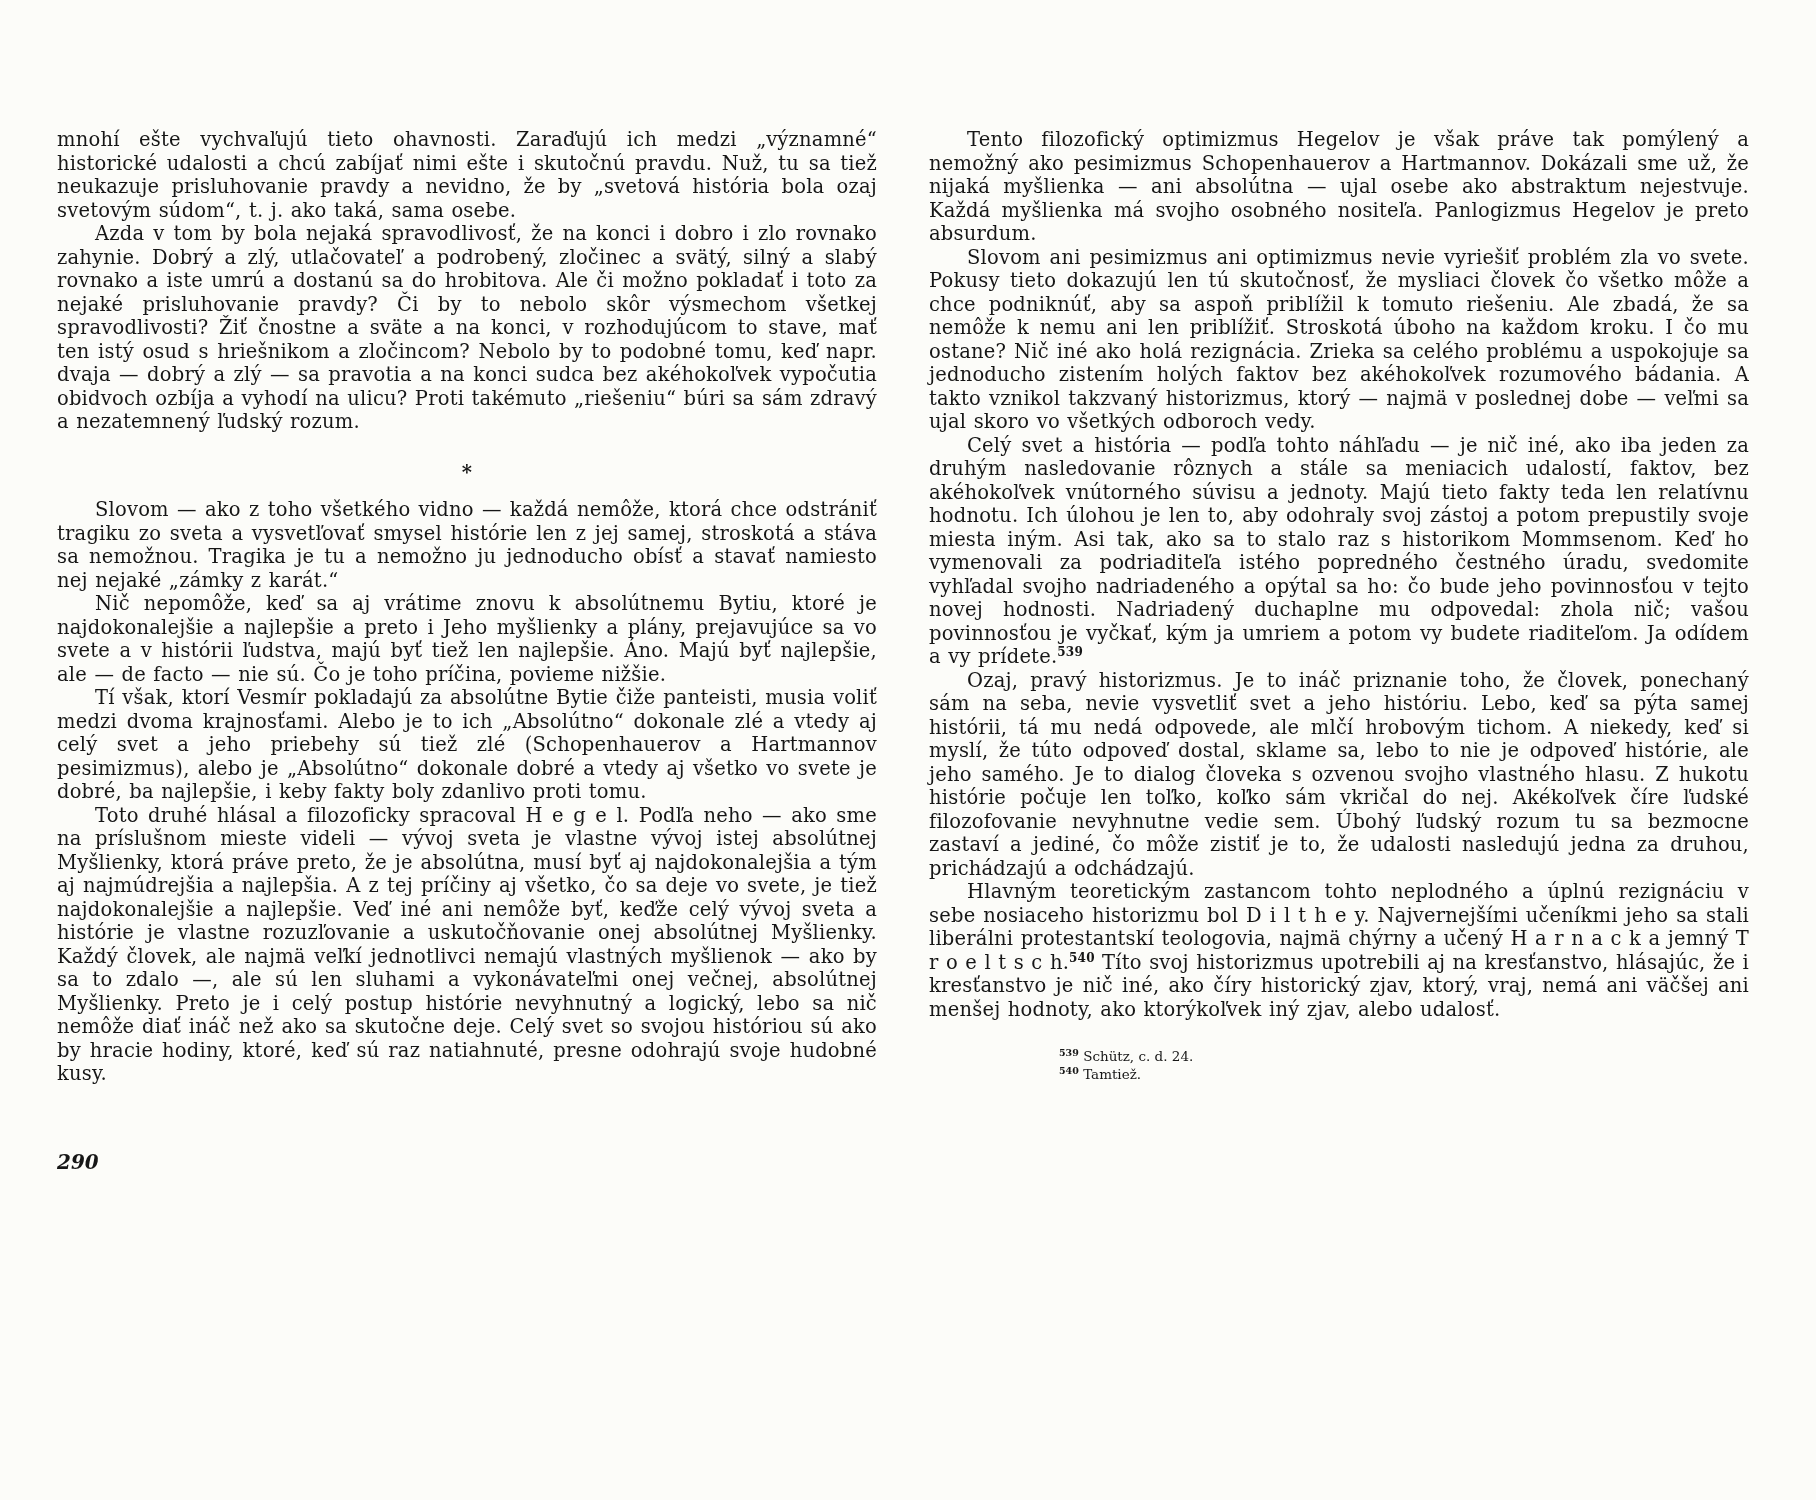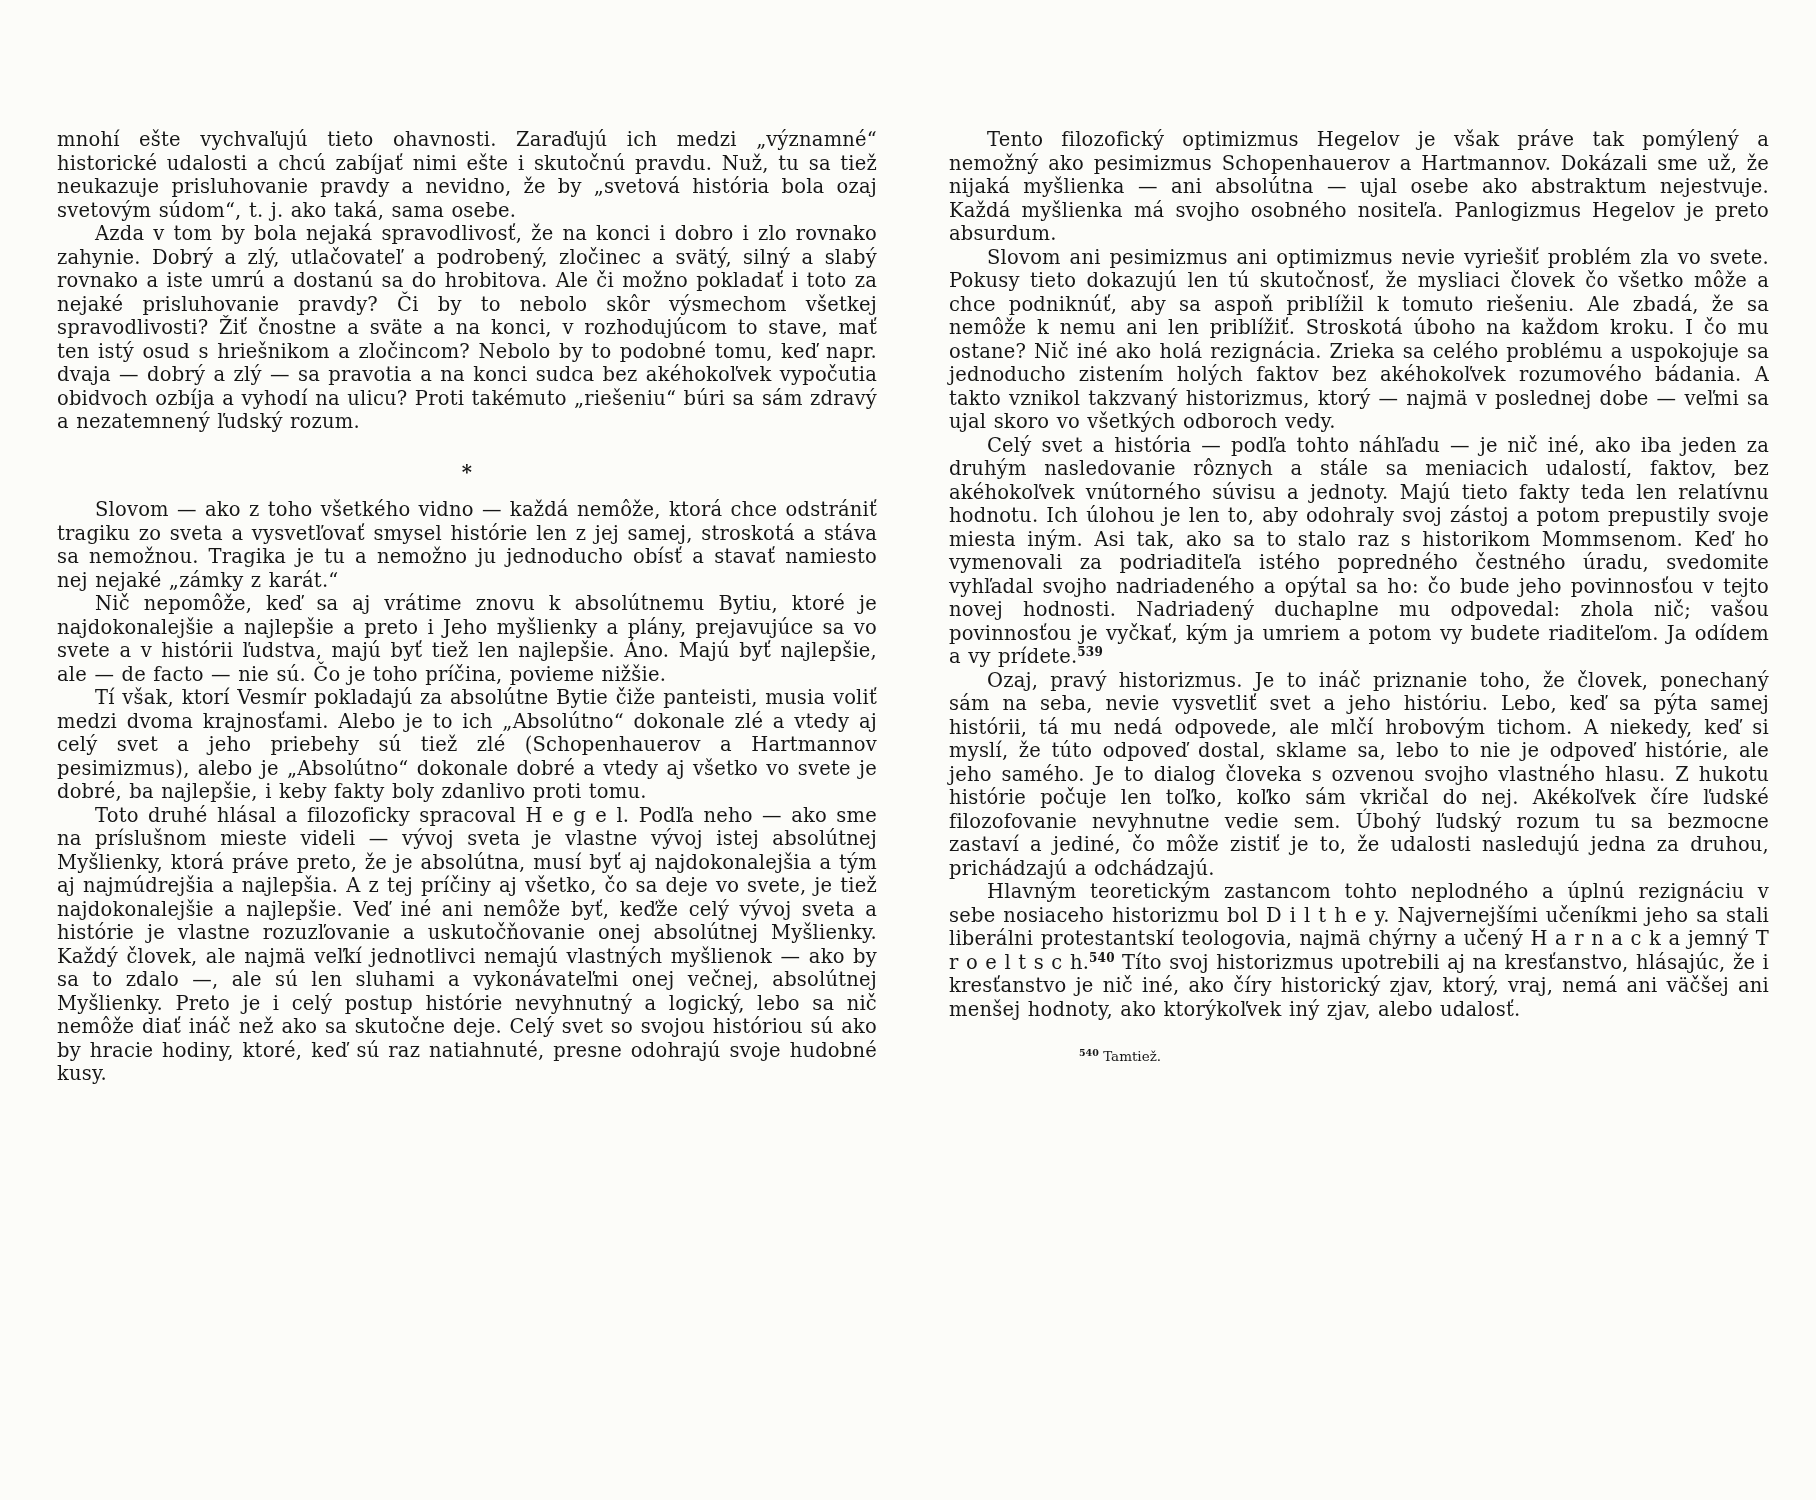--- a/index.html
+++ b/index.html
@@ -11,21 +11,21 @@
     height: 1500px;
     background: #fcfcf9;
     overflow: hidden;
     font-family: "DejaVu Serif", "Liberation Serif", serif;
     color: #161616;
   }
   .spread {
     display: flex;
     box-sizing: border-box;
     padding: 128px 48px 0 57px;
-    gap: 72px;
+    gap: 52px;
   }
   .page {
     position: relative;
     width: 820px;
     height: 1330px;
     flex: 0 0 820px;
   }
   .text-block p.para {
     margin: 0;
     font-size: 19.5px;
@@ -90,28 +90,32 @@
   <div class="page">
     <div class="text-block" id="left-paras">
         <p class="para"><span>mnohí ešte vychvaľujú tieto ohavnosti. Zaraďujú ich medzi „významné“ historické udalosti a chcú zabíjať nimi ešte i skutočnú pravdu. Nuž, tu sa tiež neukazuje prisluhovanie pravdy a nevidno, že by „svetová história bola ozaj svetovým súdom“, t. j. ako taká, sama osebe.</span></p>
         <p class="para indent"><span>Azda v tom by bola nejaká spravodlivosť, že na konci i dobro i zlo rovnako zahynie. Dobrý a zlý, utlačovateľ a podrobený, zločinec a svätý, silný a slabý rovnako a iste umrú a dostanú sa do hrobitova. Ale či možno pokladať i toto za nejaké prisluhovanie pravdy? Či by to nebolo skôr výsmechom všetkej spravodlivosti? Žiť čnostne a sväte a na konci, v rozhodujúcom to stave, mať ten istý osud s hriešnikom a zločincom? Nebolo by to podobné tomu, keď napr. dvaja — dobrý a zlý — sa pravotia a na konci sudca bez akéhokoľvek vypočutia obidvoch ozbíja a vyhodí na ulicu? Proti takémuto „riešeniu“ búri sa sám zdravý a nezatemnený ľudský rozum.</span></p>
         <p class="para separator"><span>*</span></p>
         <p class="para indent"><span>Slovom — ako z toho všetkého vidno — každá nemôže, ktorá chce odstrániť tragiku zo sveta a vysvetľovať smysel histórie len z jej samej, stroskotá a stáva sa nemožnou. Tragika je tu a nemožno ju jednoducho obísť a stavať namiesto nej nejaké „zámky z karát.“</span></p>
         <p class="para indent"><span>Nič nepomôže, keď sa aj vrátime znovu k absolútnemu Bytiu, ktoré je najdokonalejšie a najlepšie a preto i Jeho myšlienky a plány, prejavujúce sa vo svete a v histórii ľudstva, majú byť tiež len najlepšie. Áno. </span><span class="italic">Majú byť</span><span> najlepšie, ale — </span><span class="italic">de facto</span><span> — </span><span class="italic">nie sú</span><span>. Čo je toho príčina, povieme nižšie.</span></p>
         <p class="para indent"><span>Tí však, ktorí Vesmír pokladajú za absolútne Bytie čiže panteisti, musia voliť medzi dvoma krajnosťami. Alebo je to ich „Absolútno“ dokonale zlé a vtedy aj celý svet a jeho priebehy sú tiež zlé (Schopenhauerov a Hartmannov pesimizmus), alebo je „Absolútno“ dokonale dobré a vtedy aj všetko vo svete je dobré, ba najlepšie, i keby fakty boly zdanlivo proti tomu.</span></p>
         <p class="para indent"><span>Toto druhé hlásal a filozoficky spracoval H e g e l. Podľa neho — ako sme na príslušnom mieste videli — vývoj sveta je vlastne vývoj istej absolútnej Myšlienky, ktorá práve preto, že je absolútna, musí byť aj najdokonalejšia a tým aj najmúdrejšia a najlepšia. A z tej príčiny aj všetko, čo sa deje vo svete, je tiež najdokonalejšie a najlepšie. Veď iné ani nemôže byť, keďže celý vývoj sveta a histórie je vlastne rozuzľovanie a uskutočňovanie onej absolútnej Myšlienky. Každý človek, ale najmä veľkí jednotlivci nemajú vlastných myšlienok — ako by sa to zdalo —, ale sú len sluhami a vykonávateľmi onej večnej, absolútnej Myšlienky. Preto je i celý postup histórie nevyhnutný a logický, lebo sa nič nemôže diať ináč než ako sa skutočne deje. Celý svet so svojou históriou sú ako by hracie hodiny, ktoré, keď sú raz natiahnuté, presne odohrajú svoje hudobné kusy.</span></p>
       </div>
+    <div class="page-footer footer-left">
+      <span class="page-num">290</span>
+    </div>
   </div>
 
   <div class="page">
     <div class="text-block" id="right-paras">
         <p class="para indent"><span>Tento filozofický optimizmus Hegelov je však práve tak pomýlený a nemožný ako pesimizmus Schopenhauerov a Hartmannov. Dokázali sme už, že nijaká myšlienka — ani absolútna — ujal osebe ako abstraktum nejestvuje. Každá myšlienka má svojho osobného nositeľa. Panlogizmus Hegelov je preto absurdum.</span></p>
         <p class="para indent"><span>Slovom ani pesimizmus ani optimizmus nevie vyriešiť problém zla vo svete. Pokusy tieto dokazujú len tú skutočnosť, že mysliaci človek čo všetko môže a chce podniknúť, aby sa aspoň priblížil k tomuto riešeniu. Ale zbadá, že sa nemôže k nemu ani len priblížiť. Stroskotá úboho na každom kroku. I čo mu ostane? Nič iné ako holá rezignácia. Zrieka sa celého problému a uspokojuje sa jednoducho zistením holých faktov bez akéhokoľvek rozumového bádania. A takto vznikol takzvaný </span><span class="italic">historizmus,</span><span> ktorý — najmä v poslednej dobe — veľmi sa ujal skoro vo všetkých odboroch vedy.</span></p>
         <p class="para indent"><span>Celý svet a história — podľa tohto náhľadu — je nič iné, ako iba jeden za druhým nasledovanie rôznych a stále sa meniacich udalostí, faktov, bez akéhokoľvek vnútorného súvisu a jednoty. Majú tieto fakty teda len relatívnu hodnotu. Ich úlohou je len to, aby odohraly svoj zástoj a potom prepustily svoje miesta iným. Asi tak, ako sa to stalo raz s historikom Mommsenom. Keď ho vymenovali za podriaditeľa istého popredného čestného úradu, svedomite vyhľadal svojho nadriadeného a opýtal sa ho: čo bude jeho povinnosťou v tejto novej hodnosti. Nadriadený duchaplne mu odpovedal: zhola nič; vašou povinnosťou je vyčkať, kým ja umriem a potom vy budete riaditeľom. Ja odídem a vy prídete.</span><sup>539</sup></p>
         <p class="para indent"><span>Ozaj, pravý historizmus. Je to ináč priznanie toho, že človek, ponechaný sám na seba, nevie vysvetliť svet a jeho históriu. Lebo, keď sa pýta samej histórii, tá mu nedá odpovede, ale mlčí hrobovým tichom. A niekedy, keď si myslí, že túto odpoveď dostal, sklame sa, lebo to nie je odpoveď histórie, ale jeho samého. Je to dialog človeka s ozvenou svojho vlastného hlasu. Z hukotu histórie počuje len toľko, koľko sám vkričal do nej. Akékoľvek číre ľudské filozofovanie nevyhnutne vedie sem. Úbohý ľudský rozum tu sa bezmocne zastaví a jediné, čo môže zistiť je to, že udalosti nasledujú jedna za druhou, prichádzajú a odchádzajú.</span></p>
         <p class="para indent"><span>Hlavným teoretickým zastancom tohto neplodného a úplnú rezignáciu v sebe nosiaceho historizmu bol D i l t h e y. Najvernejšími učeníkmi jeho sa stali liberálni protestantskí teologovia, najmä chýrny a učený H a r n a c k a jemný T r o e l t s c h.</span><sup>540</sup><span> Títo svoj historizmus upotrebili aj na kresťanstvo, hlásajúc, že i kresťanstvo je nič iné, ako číry historický zjav, ktorý, vraj, nemá ani väčšej ani menšej hodnoty, ako ktorýkoľvek iný zjav, alebo udalosť.</span></p>
       </div>
     <div class="footnotes" id="footnotes">
+        <p class="footnote"><sup class="fn-marker">539</sup><span> Schütz, c. d. 24.</span></p>
         <p class="footnote"><sup class="fn-marker">540</sup><span> Tamtiež.</span></p>
       </div>
   </div>
 
 </div>
 
 </body></html>

